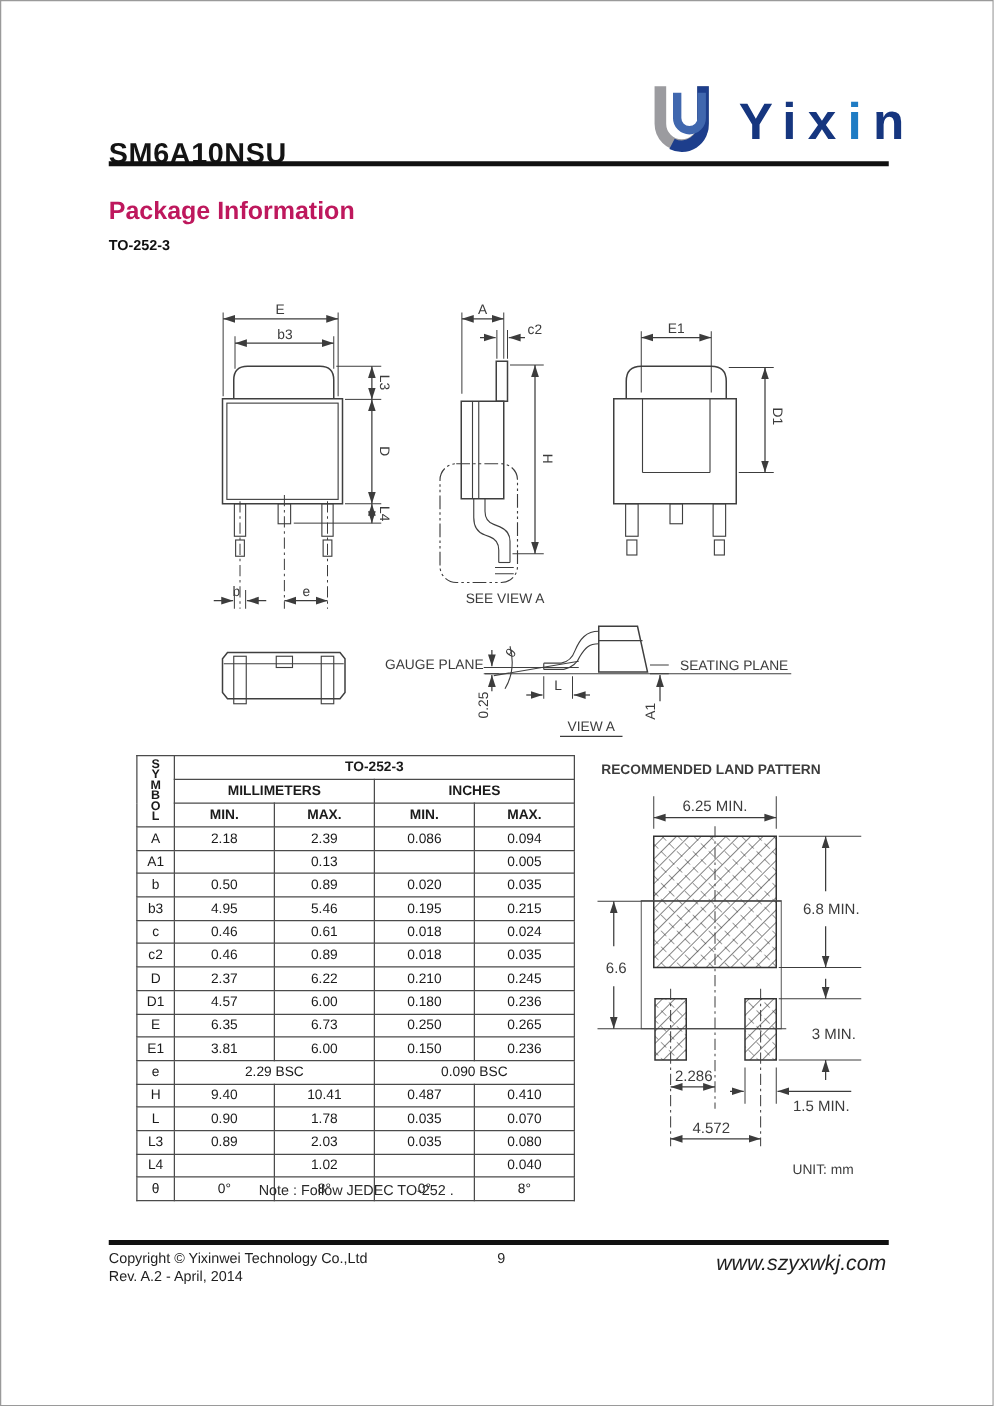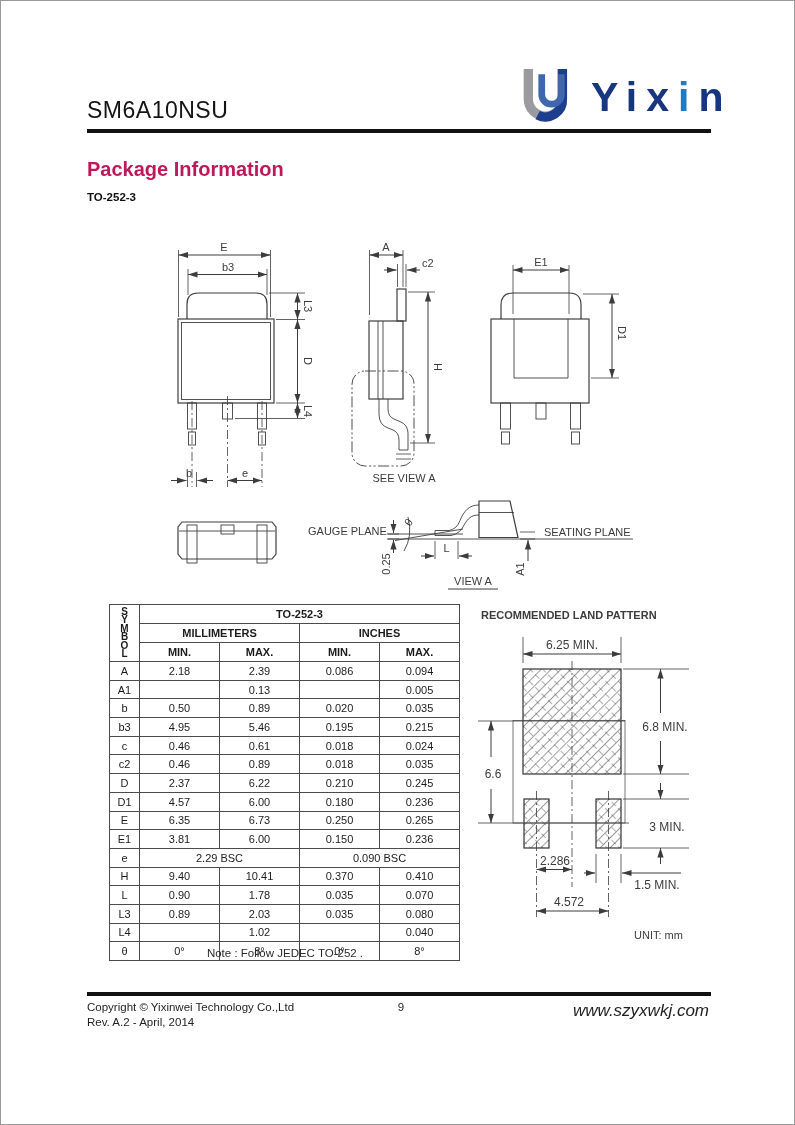--- a/index.html
+++ b/index.html
@@ -2,21 +2,21 @@
 <html><head>
 <meta charset="utf-8">
 <style>
   html,body{margin:0;padding:0;background:#e8e8e8;}
   .page{
     position:relative;width:795px;height:1125px;margin:0 auto;background:#fff;
     font-family:"Liberation Sans",sans-serif;color:#1b1b1b;overflow:hidden;
     border:1px solid #9a9a9a;box-sizing:border-box;
   }
   .abs{position:absolute;}
-  .part-title{left:86px;top:96px;font-size:23px;font-weight:normal;color:#141414;letter-spacing:.5px;text-align:right;}
+  .part-title{left:86px;top:108px;font-size:23px;font-weight:bold;color:#141414;letter-spacing:.5px;text-align:right;}
   .logo{left:520px;top:66px;display:flex;align-items:flex-start;}
   .logo-text{font-size:41px;font-weight:bold;color:#16367f;letter-spacing:9px;margin-left:12px;line-height:60px;}
   .logo-text .lt{color:#16367f;}
   .logo-text .lt-blue{color:#1f7cc4;}
   .hrule{left:86px;width:624px;height:4px;background:#111;}
   .section-title{left:86px;top:157px;font-size:20px;font-weight:bold;color:#be185d;}
   .section-sub{left:86px;top:190px;font-size:11.5px;font-weight:bold;color:#101010;}
 
   svg text{font-family:"Liberation Sans",sans-serif;fill:#3c3c3c;font-size:11px;}
   svg .big{font-size:12px;}
@@ -312,21 +312,21 @@
         </tr>
         <tr>
           <td>e</td>
           <td colspan="2">2.29 BSC</td>
           <td colspan="2">0.090 BSC</td>
         </tr>
         <tr>
           <td>H</td>
           <td>9.40</td>
           <td>10.41</td>
-          <td>0.370</td>
+          <td>0.487</td>
           <td>0.410</td>
         </tr>
         <tr>
           <td>L</td>
           <td>0.90</td>
           <td>1.78</td>
           <td>0.035</td>
           <td>0.070</td>
         </tr>
         <tr>

